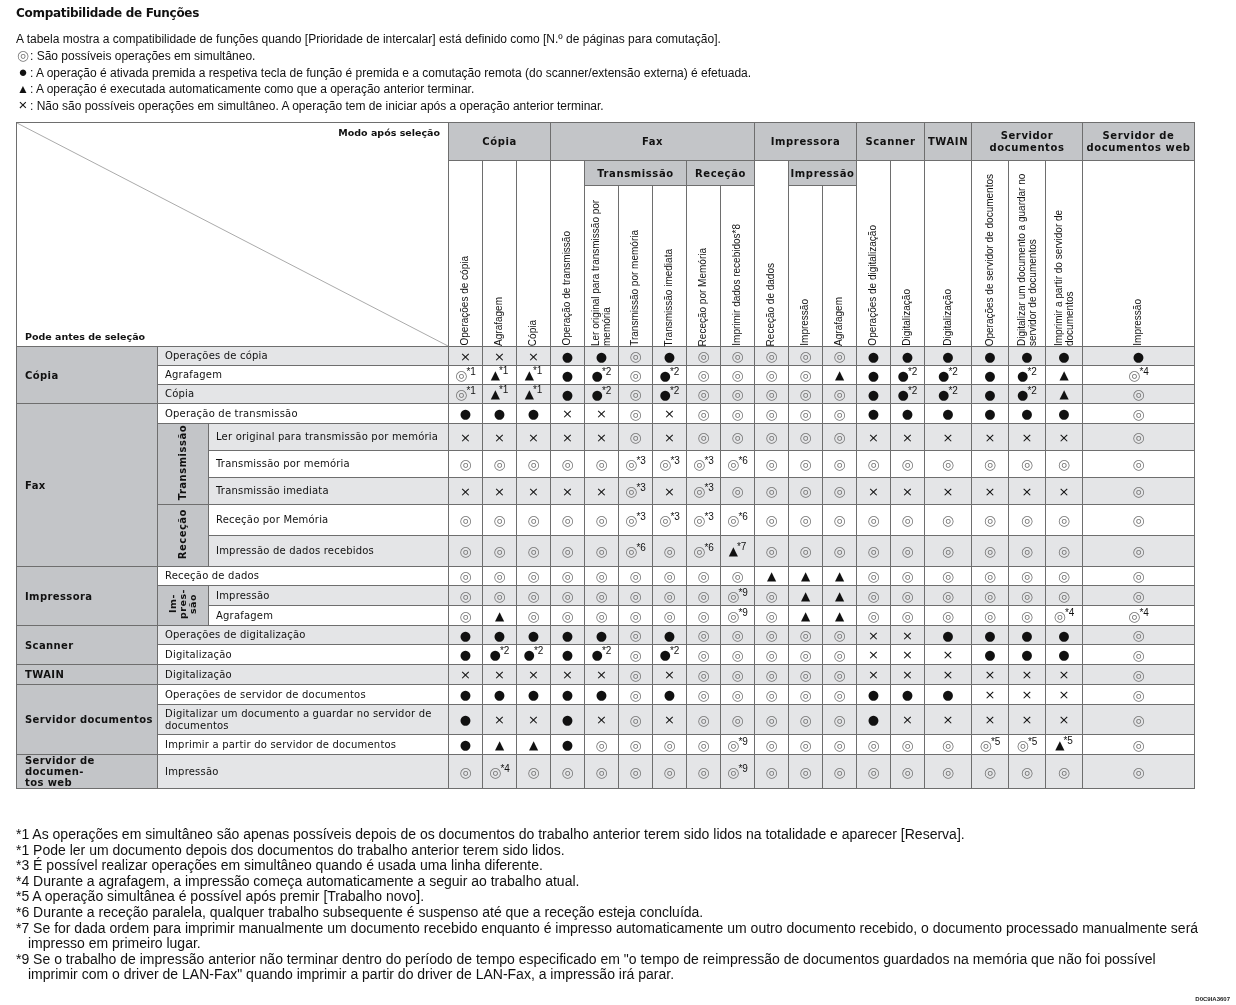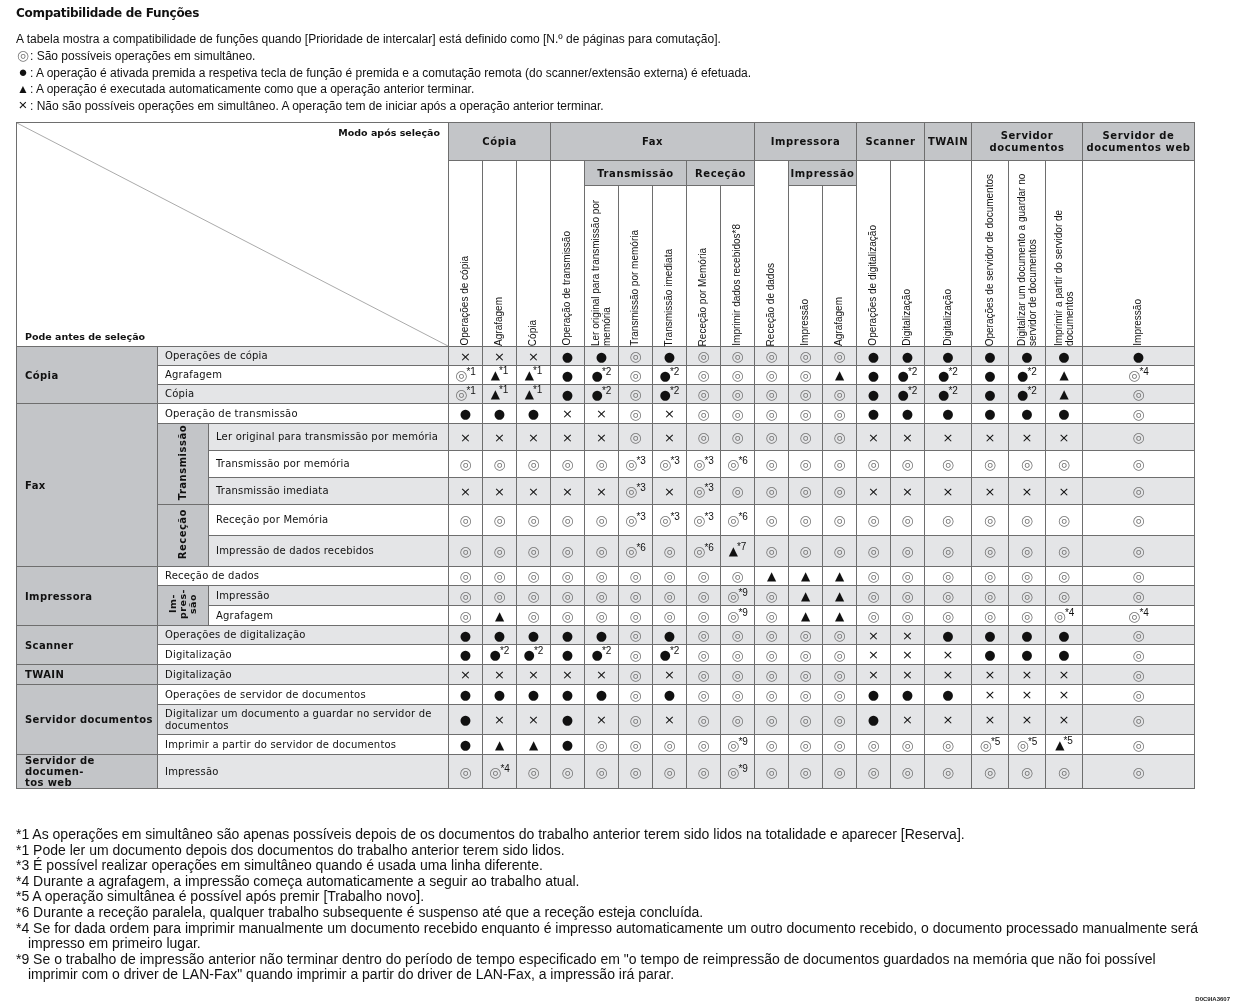--- a/index.html
+++ b/index.html
@@ -600,17 +600,17 @@
     </tbody>
 </table>
 
 <div class="footnotes">
   <div class="fn">*1 As operações em simultâneo são apenas possíveis depois de os documentos do trabalho anterior terem sido lidos na totalidade e aparecer [Reserva].</div>
   <div class="fn">*1 Pode ler um documento depois dos documentos do trabalho anterior terem sido lidos.</div>
   <div class="fn">*3 É possível realizar operações em simultâneo quando é usada uma linha diferente.</div>
   <div class="fn">*4 Durante a agrafagem, a impressão começa automaticamente a seguir ao trabalho atual.</div>
   <div class="fn">*5 A operação simultânea é possível após premir [Trabalho novo].</div>
   <div class="fn">*6 Durante a receção paralela, qualquer trabalho subsequente é suspenso até que a receção esteja concluída.</div>
-  <div class="fn">*4 Se for dada ordem para imprimir manualmente um documento recebido enquanto é impresso automaticamente um outro documento recebido, o documento processado manualmente será impresso em primeiro lugar.</div>
+  <div class="fn">*7 Se for dada ordem para imprimir manualmente um documento recebido enquanto é impresso automaticamente um outro documento recebido, o documento processado manualmente será impresso em primeiro lugar.</div>
   <div class="fn">*9 Se o trabalho de impressão anterior não terminar dentro do período de tempo especificado em "o tempo de reimpressão de documentos guardados na memória que não foi possível imprimir com o driver de LAN-Fax" quando imprimir a partir do driver de LAN-Fax, a impressão irá parar.</div>
 </div>
 
 <div class="code">D0C9IA3607</div>
 
 </body></html>

